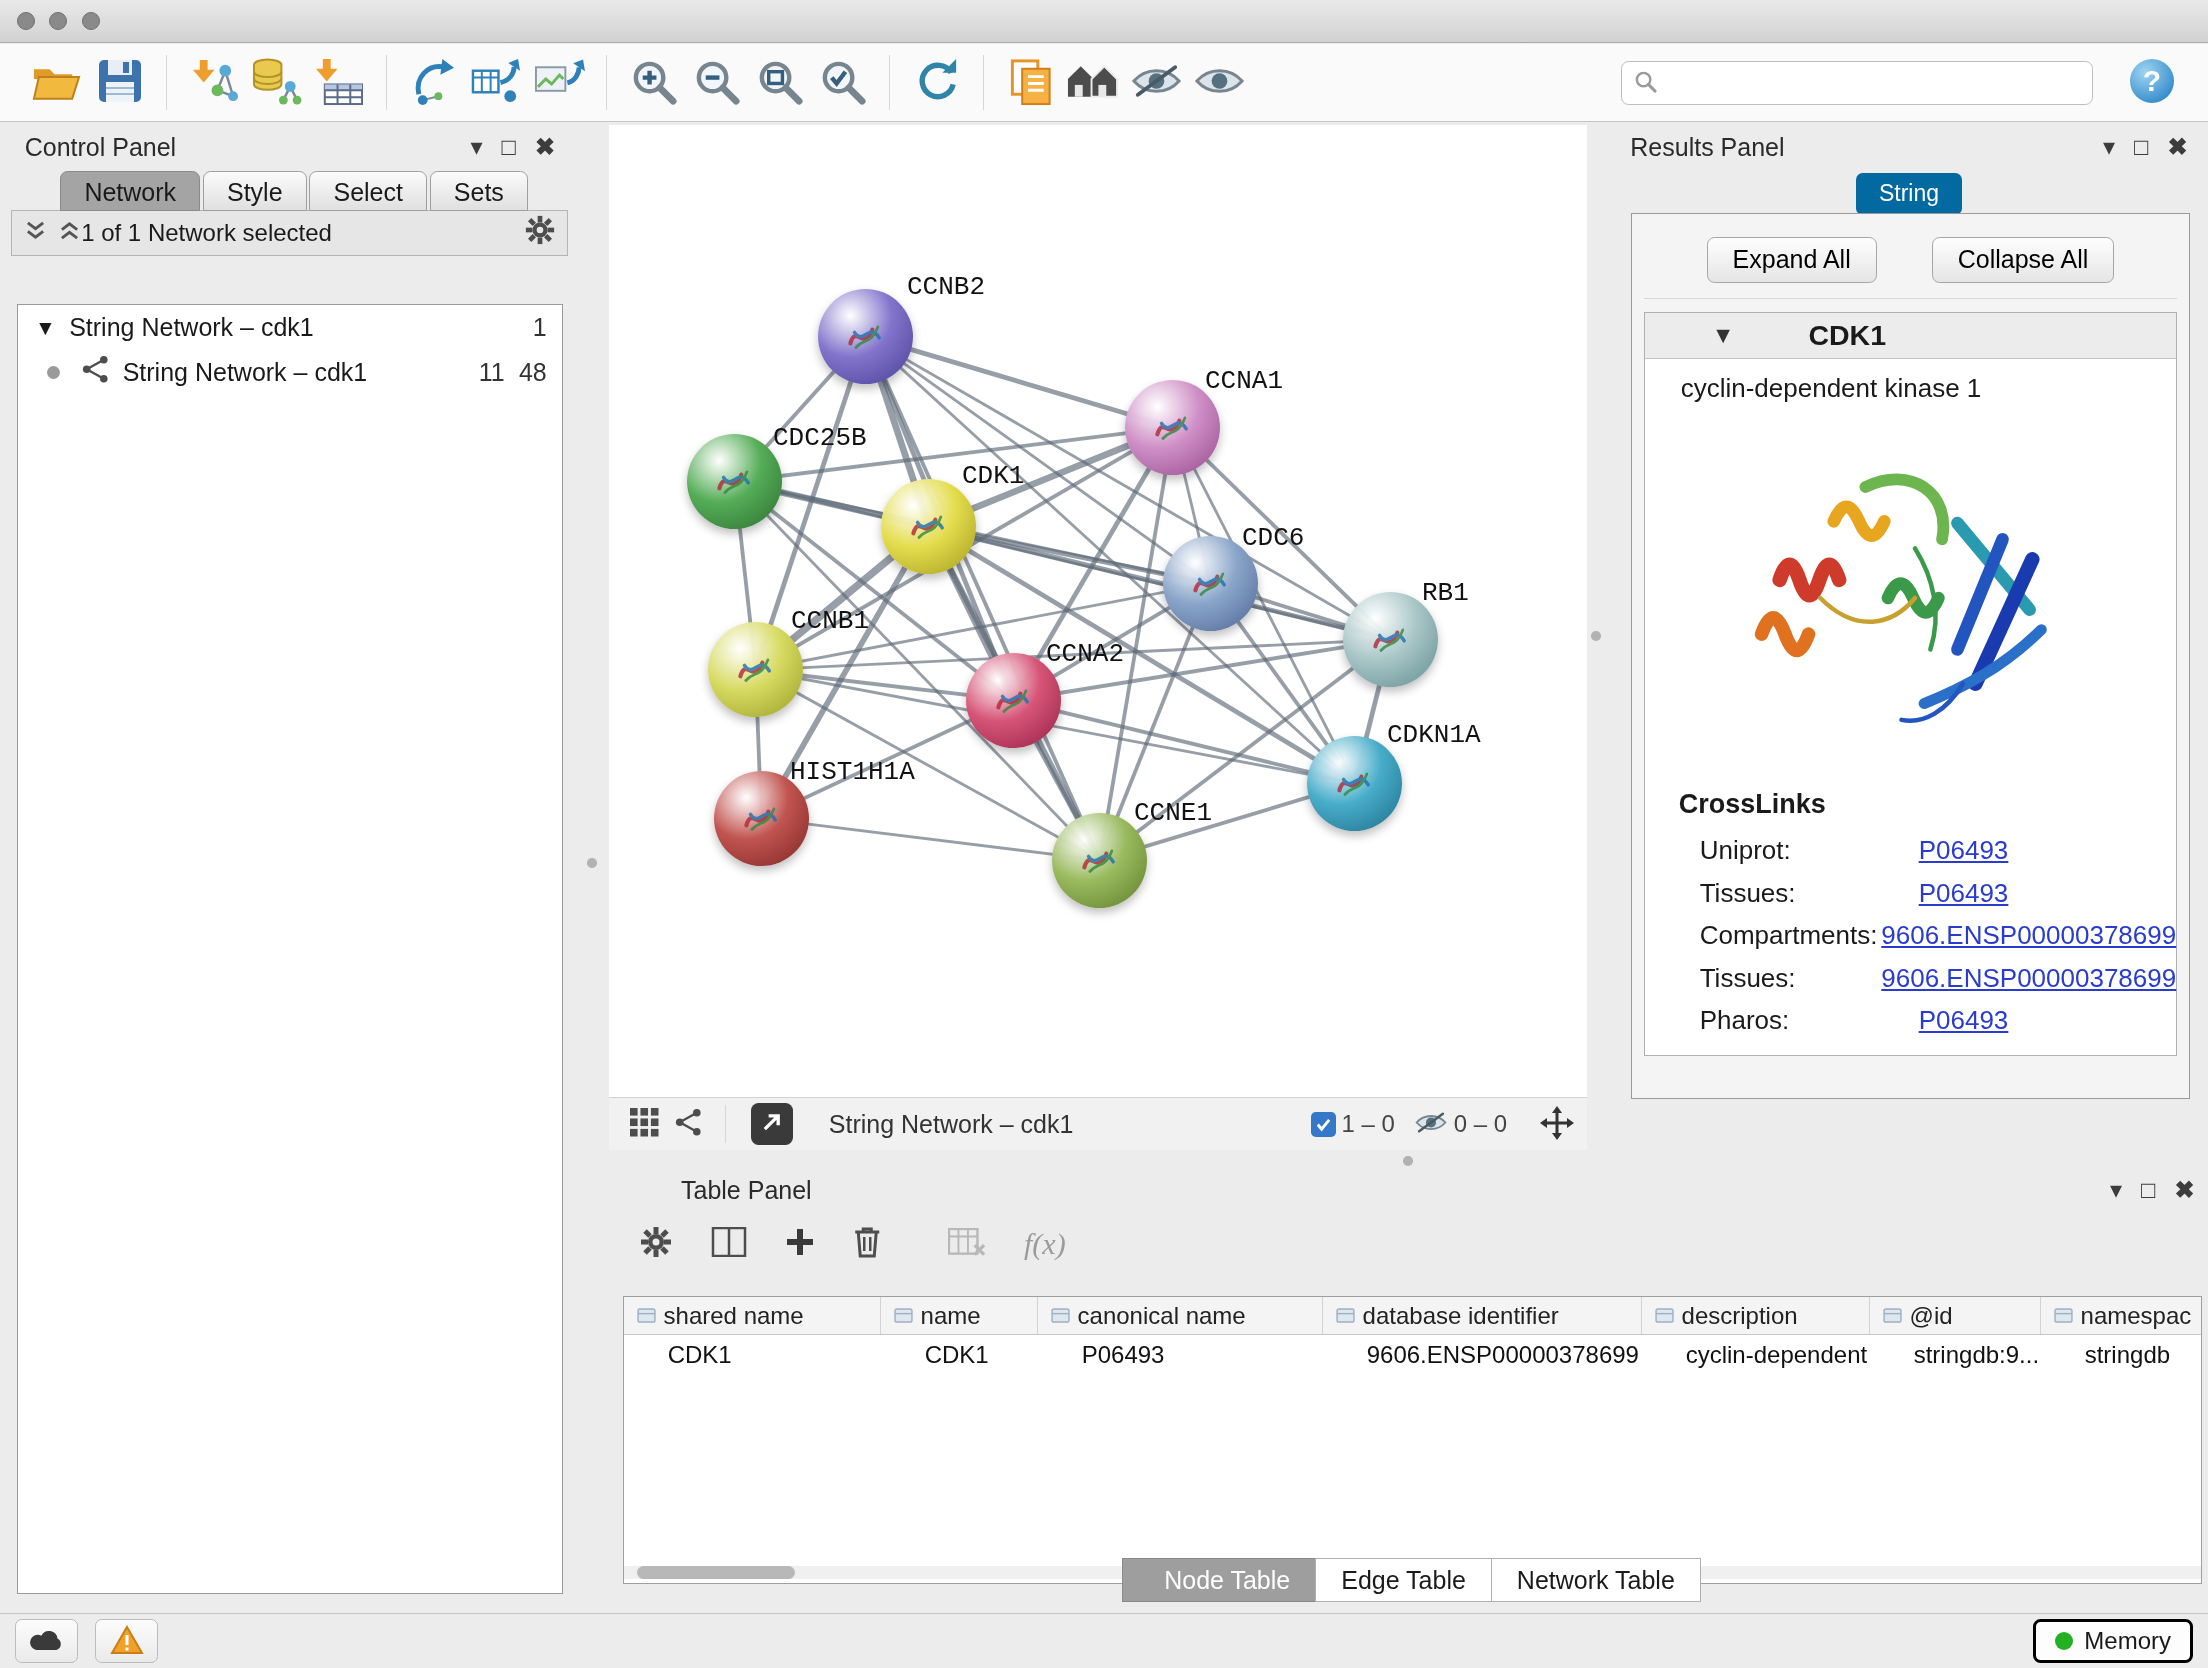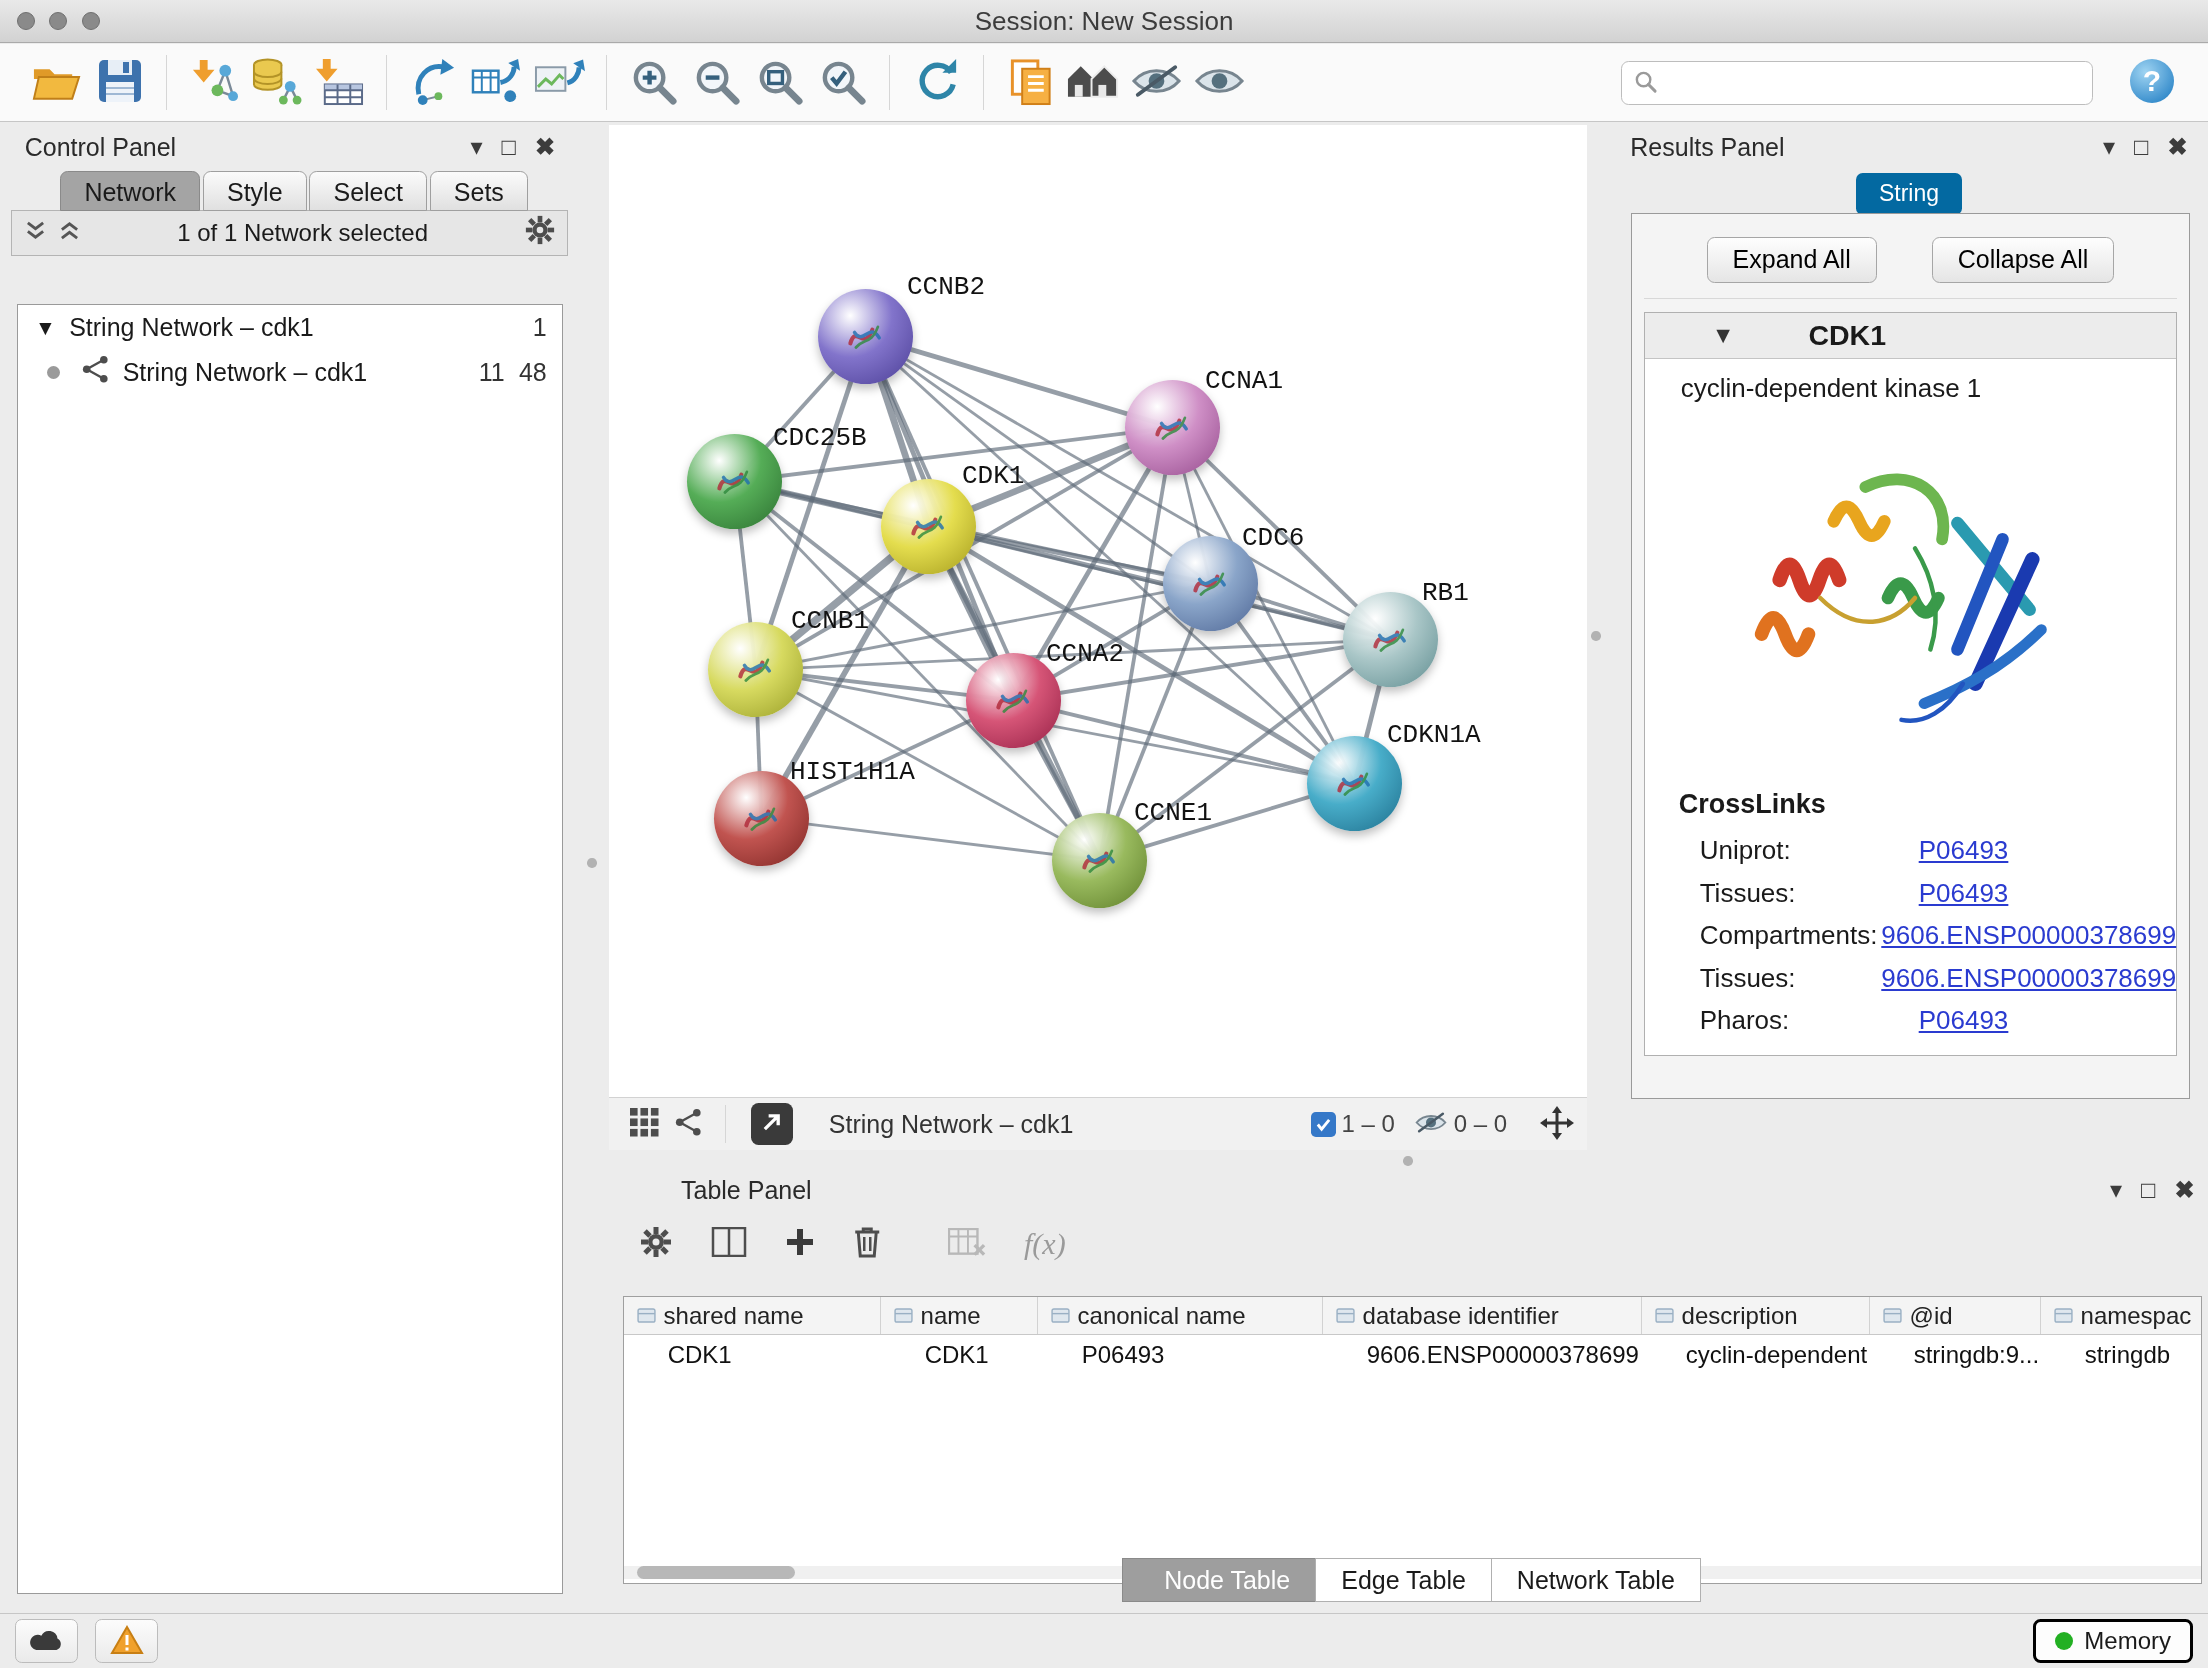--- a/index.html
+++ b/index.html
@@ -24,21 +24,21 @@
 .panel-head { height:40px; display:flex; align-items:center; font-size:25px; color:#2a2a2a; padding:0 13.3px; }
 .win-icons { margin-left:auto; display:flex; gap:19px; align-items:center; color:#3c3c3c; font-size:24px; }
 .win-icons span { cursor:default; }
 
 
 .control-panel { position:absolute; left:11.4px; top:127px; width:557px; height:1467px; }
 .cp-tabs { display:flex; margin:3.8px 0 0 49px; }
 .cp-tab { padding:0 23px; height:40px; line-height:40px; font-size:25px; border:1px solid #9f9f9f; border-bottom:1px solid #9f9f9f; border-radius:7.6px 7.6px 0 0; background:linear-gradient(#fbfbfb,#e0e0e0); margin-right:2.9px; }
 .cp-tab.selected { background:#a4a4a4; border-color:#8a8a8a; }
 .cp-status { height:46px; display:flex; align-items:center; background:#e6e6e6; border:1px solid #b4b4b4; margin-top:-1px; padding:0 11.4px; font-size:24px; }
-.cp-status .label { flex:1; text-align:center; }
+.cp-status .label { flex:1; }
 .cp-tree { position:absolute; left:5.7px; right:5.7px; top:177px; bottom:0; background:#fff; border:1px solid #9a9a9a; overflow:hidden; }
 .tree-row { height:45px; display:flex; align-items:center; font-size:25px; position:relative; }
 .tree-row .num { width:42px; text-align:right; color:#333; }
 .row-hl { position:absolute; left:70px; right:1.9px; top:1px; bottom:1px; background:#cadef5; }
 .tree-row > * { position:relative; }
 
 
 .net-canvas { position:absolute; left:609px; top:125px; width:978px; height:972px; background:#fff; }
 .net-canvas svg.edges { position:absolute; left:0; top:0; }
 .net-node { position:absolute; width:95px; height:95px; border-radius:50%; box-shadow:0 4.8px 9.5px rgba(0,0,0,.25); }
@@ -100,21 +100,20 @@
 </style>
 </head>
 <body>
 
 <div class="titlebar">
   <div class="traffic">
     <span class="tl"></span>
     <span class="tl"></span>
     <span class="tl"></span>
   </div>
-  <div class="win-title">Session: New Session</div>
 </div>
 
 <div class="toolbar">
   <button class="tb-btn">
     <span><svg width="51" height="44" viewBox="0 0 52 44">
           <path d="M3 10 h16 l5 5 h18 v5 H3 z" fill="#e09a28"></path>
           <path d="M8 18 h41 l-7 22 H3 z" fill="#f2b93f" stroke="#c07f18" stroke-width="2"></path>
         </svg></span>
   </button>
   <button class="tb-btn">

